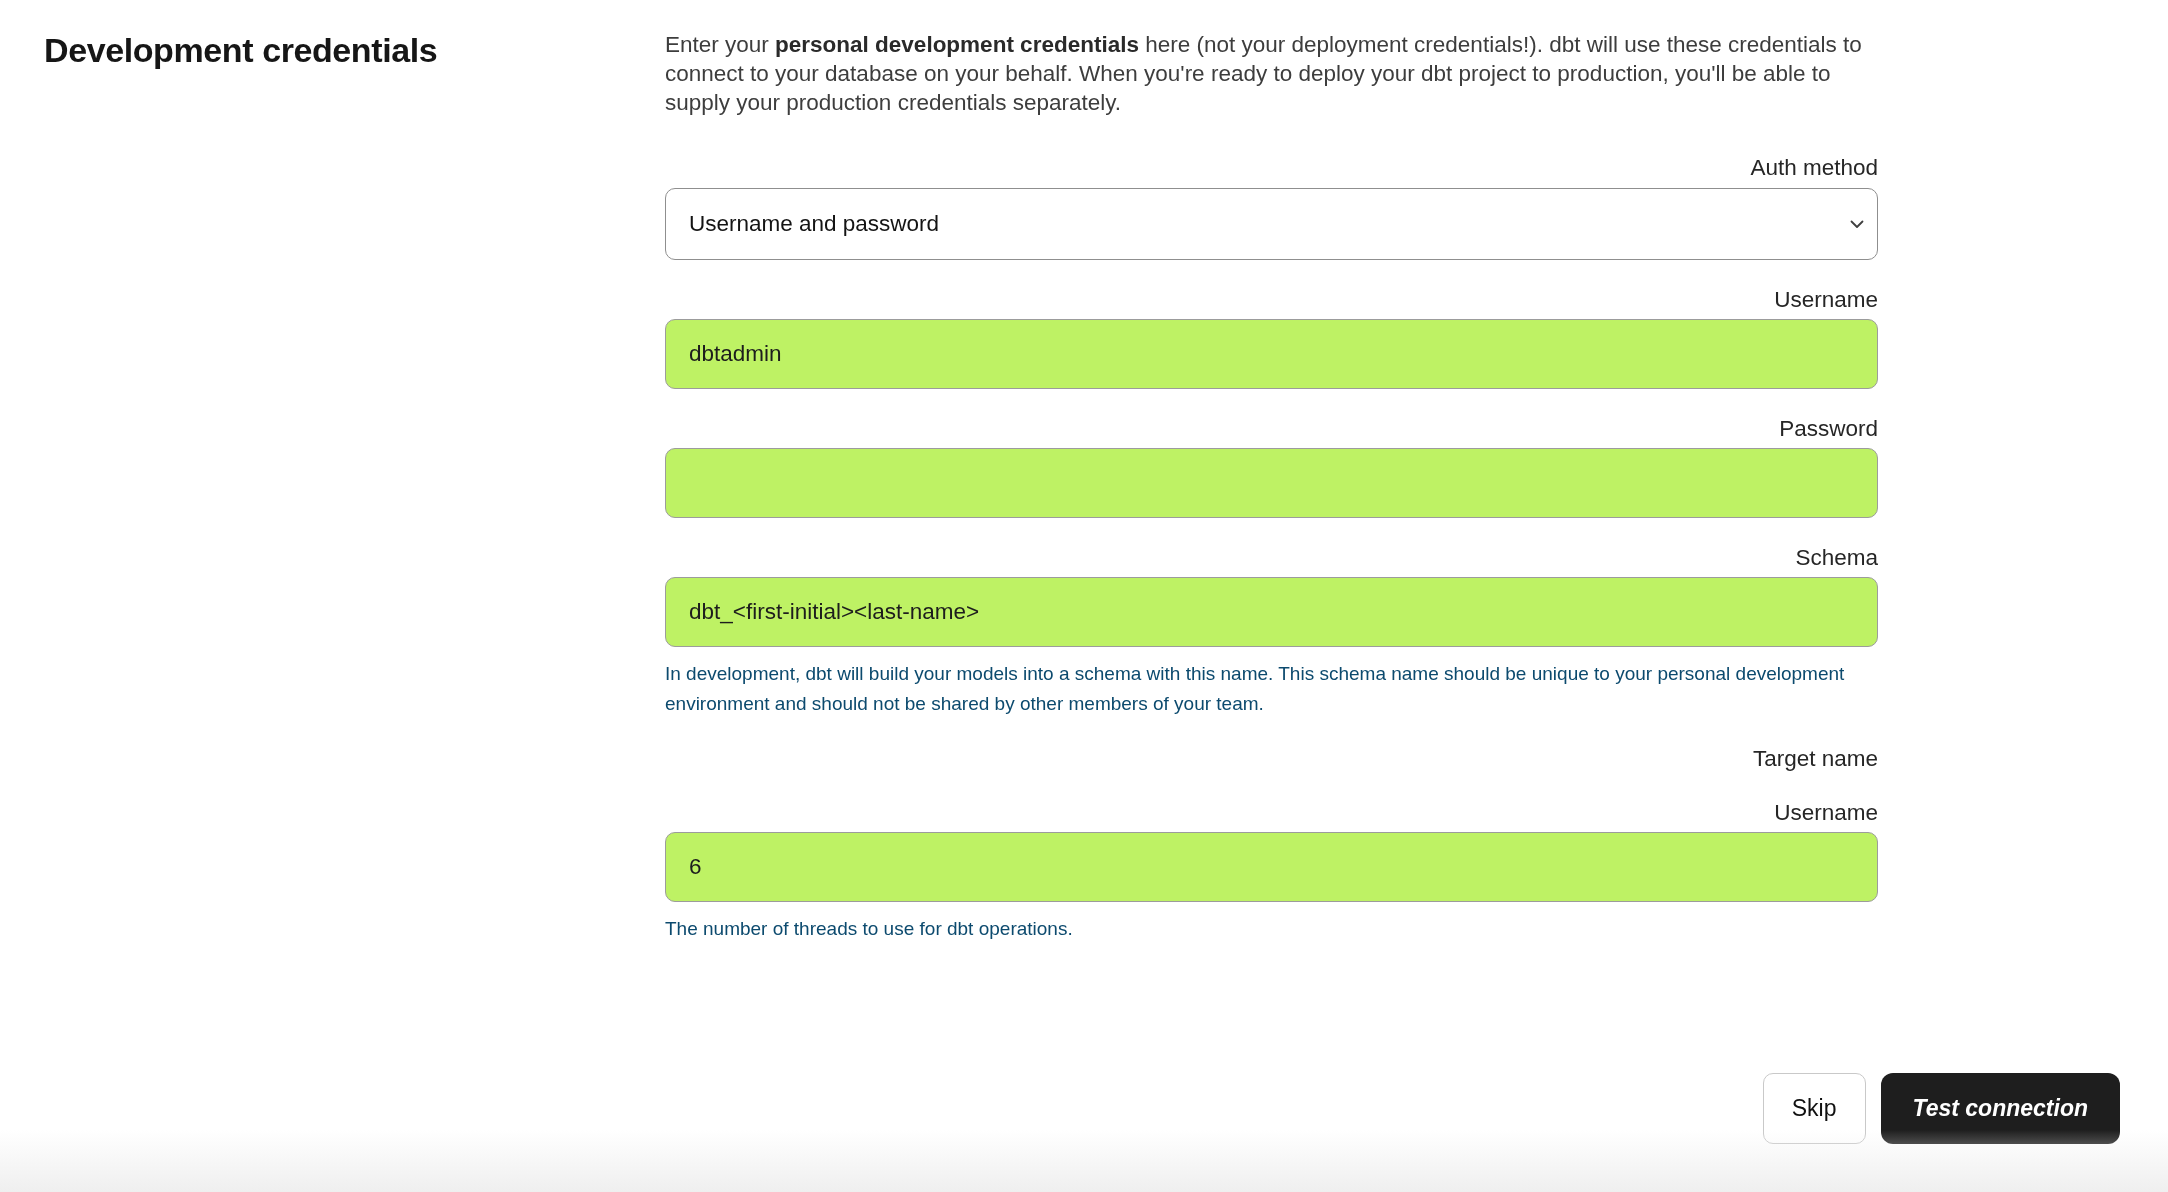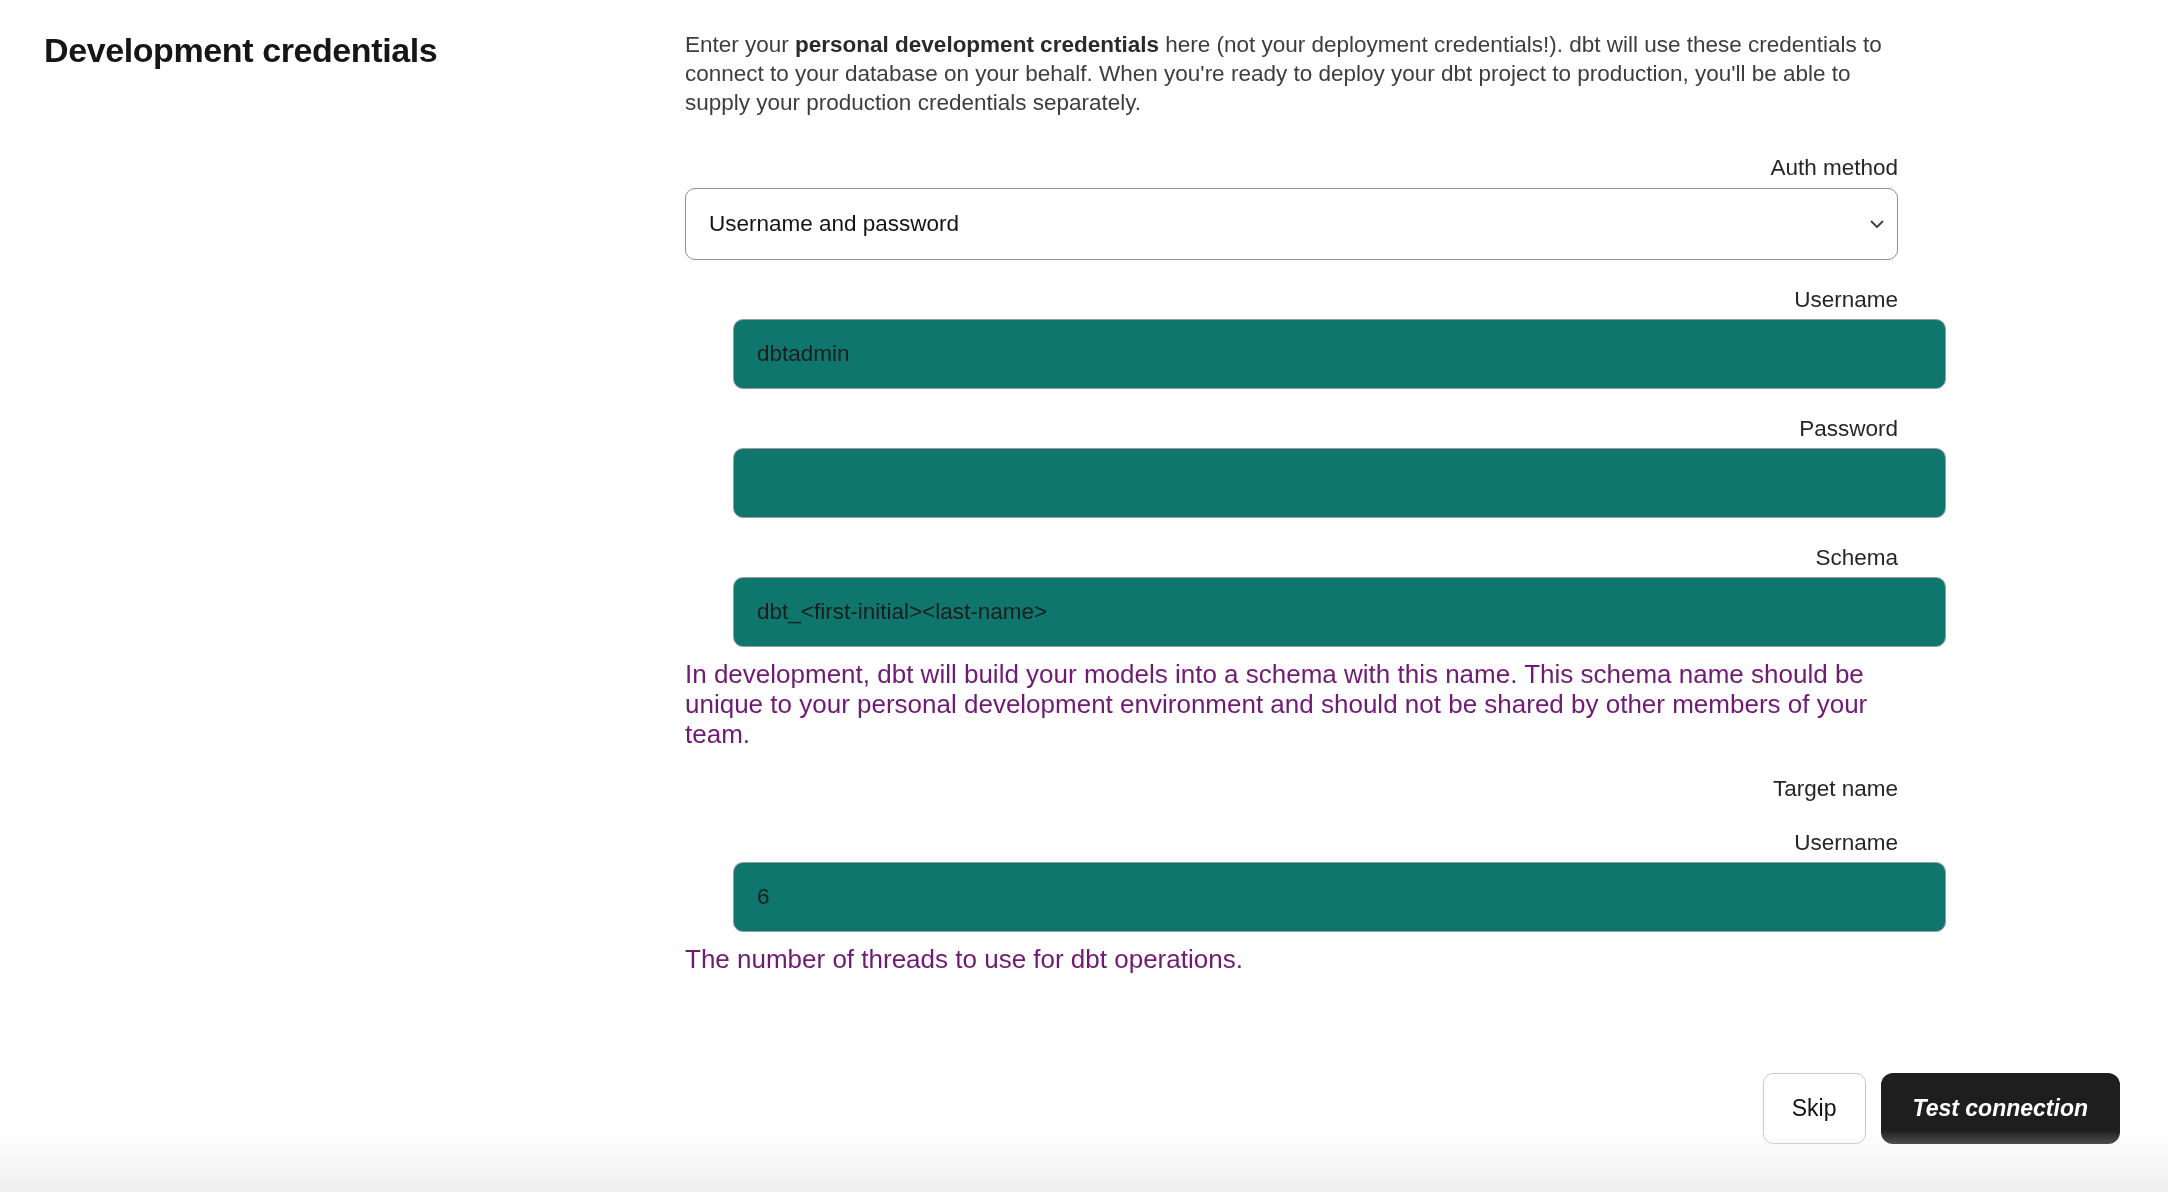--- a/index.html
+++ b/index.html
@@ -6,21 +6,21 @@
   html, body { background: #ffffff; }
   body {
     width: 2168px;
     height: 1192px;
     position: relative;
     overflow: hidden;
     font-family: "Liberation Sans", sans-serif;
     color: #1f1f1f;
     -webkit-font-smoothing: antialiased;
   }
-  .layout { display: flex; width: 100%; gap: 20px; }
+  .layout { display: flex; width: 100%; }
   .left-col {
     flex: 0 0 665px;
     width: 665px;
     padding: 30px 0 0 44px;
   }
   .page-title {
     font-size: 34px;
     font-weight: 700;
     color: #161616;
     letter-spacing: -0.4px;
@@ -49,46 +49,45 @@
     display: block;
     width: 100%;
     height: 70px;
     margin-top: 5px;
     border: 1.5px solid #9c9c9c;
     border-radius: 10px;
     padding: 0 23px;
     font-family: "Liberation Sans", sans-serif;
     font-size: 22.5px;
     color: #1d1d1d;
-    background: #0f766e;
+    background: #bef264;
     outline: none;
-    margin-left: 48px;
   }
   .select-box {
     display: flex;
     align-items: center;
     justify-content: space-between;
     width: 100%;
     height: 72px;
     margin-top: 6px;
     border: 1.5px solid #8f8f8f;
     border-radius: 10px;
     padding: 0 8px 0 23px;
     font-size: 22.5px;
     color: #141414;
     background: #ffffff;
     cursor: pointer;
   }
   .chevron { display: flex; align-items: center; }
   .chevron svg { width: 24px; height: 24px; }
   .help-text {
     margin-top: 12px;
-    font-size: 26px;
+    font-size: 19px;
     line-height: 30px;
-    color: #701a75;
+    color: #0c4a6e;
   }
   .footer-actions {
     position: absolute;
     top: 1073px;
     right: 48px;
     display: flex;
     gap: 15px;
     align-items: center;
   }
   .btn {

